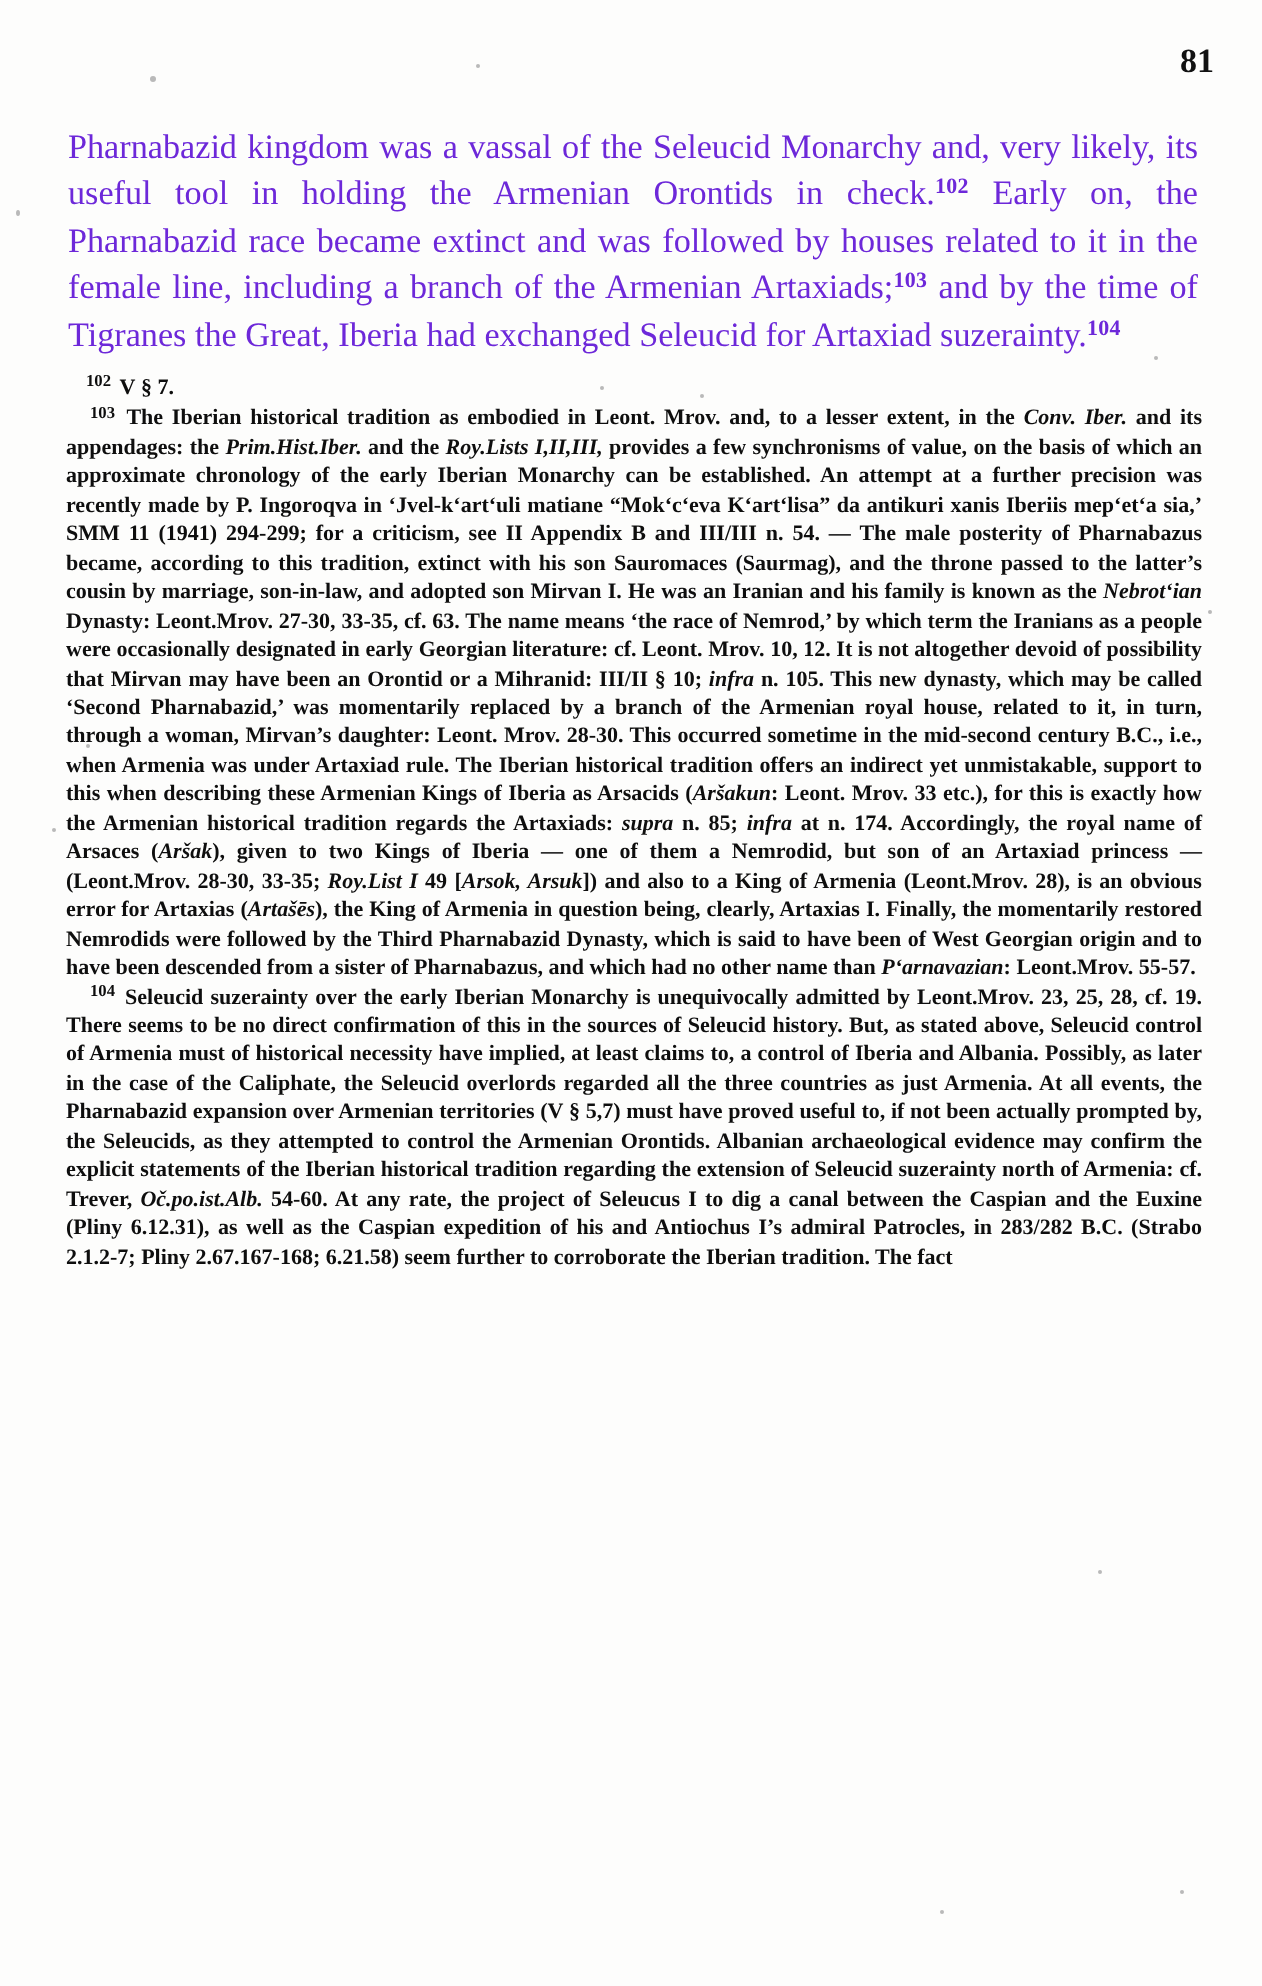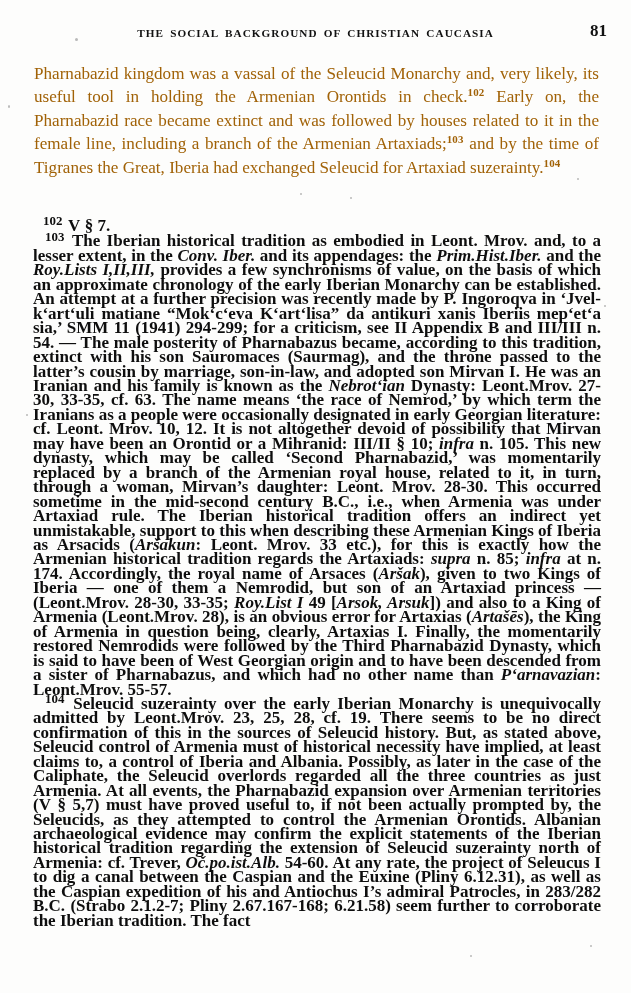--- a/index.html
+++ b/index.html
@@ -54,30 +54,30 @@
 
   .body-block {
     position: absolute;
     top: 62px;
     left: 34px;
     width: 565px;
     font-size: 17.1px;
     line-height: 23.4px;
     text-align: justify;
     text-justify: inter-word;
-    color: #a16207;
+    color: #6d28d9;
     hyphens: none;
   }
 
   .notes {
     position: absolute;
-    top: 219px;
+    top: 187px;
     left: 33px;
     width: 568px;
-    font-size: 17px;
+    font-size: 11px;
     line-height: 14.45px;
     text-align: justify;
     text-justify: inter-word;
     color: #0e0e0e;
     font-weight: 600;
   }
   .note {
     margin: 0;
     text-indent: 12px;
   }
@@ -112,21 +112,20 @@
   <span class="speckle" style="left:350px; top:197px; width:2px; height:2px;"></span>
   <span class="speckle" style="left:577px; top:178px; width:2px; height:2px;"></span>
   <span class="speckle" style="left:300px; top:193px; width:2px; height:2px;"></span>
   <span class="speckle" style="left:26px;  top:414px; width:2px; height:2px;"></span>
   <span class="speckle" style="left:604px; top:305px; width:2px; height:2px;"></span>
   <span class="speckle" style="left:43px;  top:372px; width:2px; height:2px;"></span>
   <span class="speckle" style="left:549px; top:785px; width:2px; height:2px;"></span>
   <span class="speckle" style="left:590px; top:945px; width:2px; height:2px;"></span>
   <span class="speckle" style="left:470px; top:955px; width:2px; height:2px;"></span>
 
-  <div class="running-head">The Social Background of Christian Caucasia</div>
   <div class="folio">81</div>
 
   <div class="body-block">
     <span>Pharnabazid kingdom was a vassal of the Seleucid Monarchy and, very likely, its useful tool in holding the Armenian Orontids in check.</span><sup class="fnref">102</sup><span> Early on, the Pharnabazid race became extinct and was followed by houses related to it in the female line, including a branch of the Armenian Artaxiads;</span><sup class="fnref">103</sup><span> and by the time of Tigranes the Great, Iberia had exchanged Seleucid for Artaxiad suzerainty.</span><sup class="fnref">104</sup>
   </div>
 
   <div class="notes">
 
     <p class="note first"><sup class="fnmark">102</sup><span> </span><span class="bold smallcap-v">V</span><span> § 7.</span></p>
 

